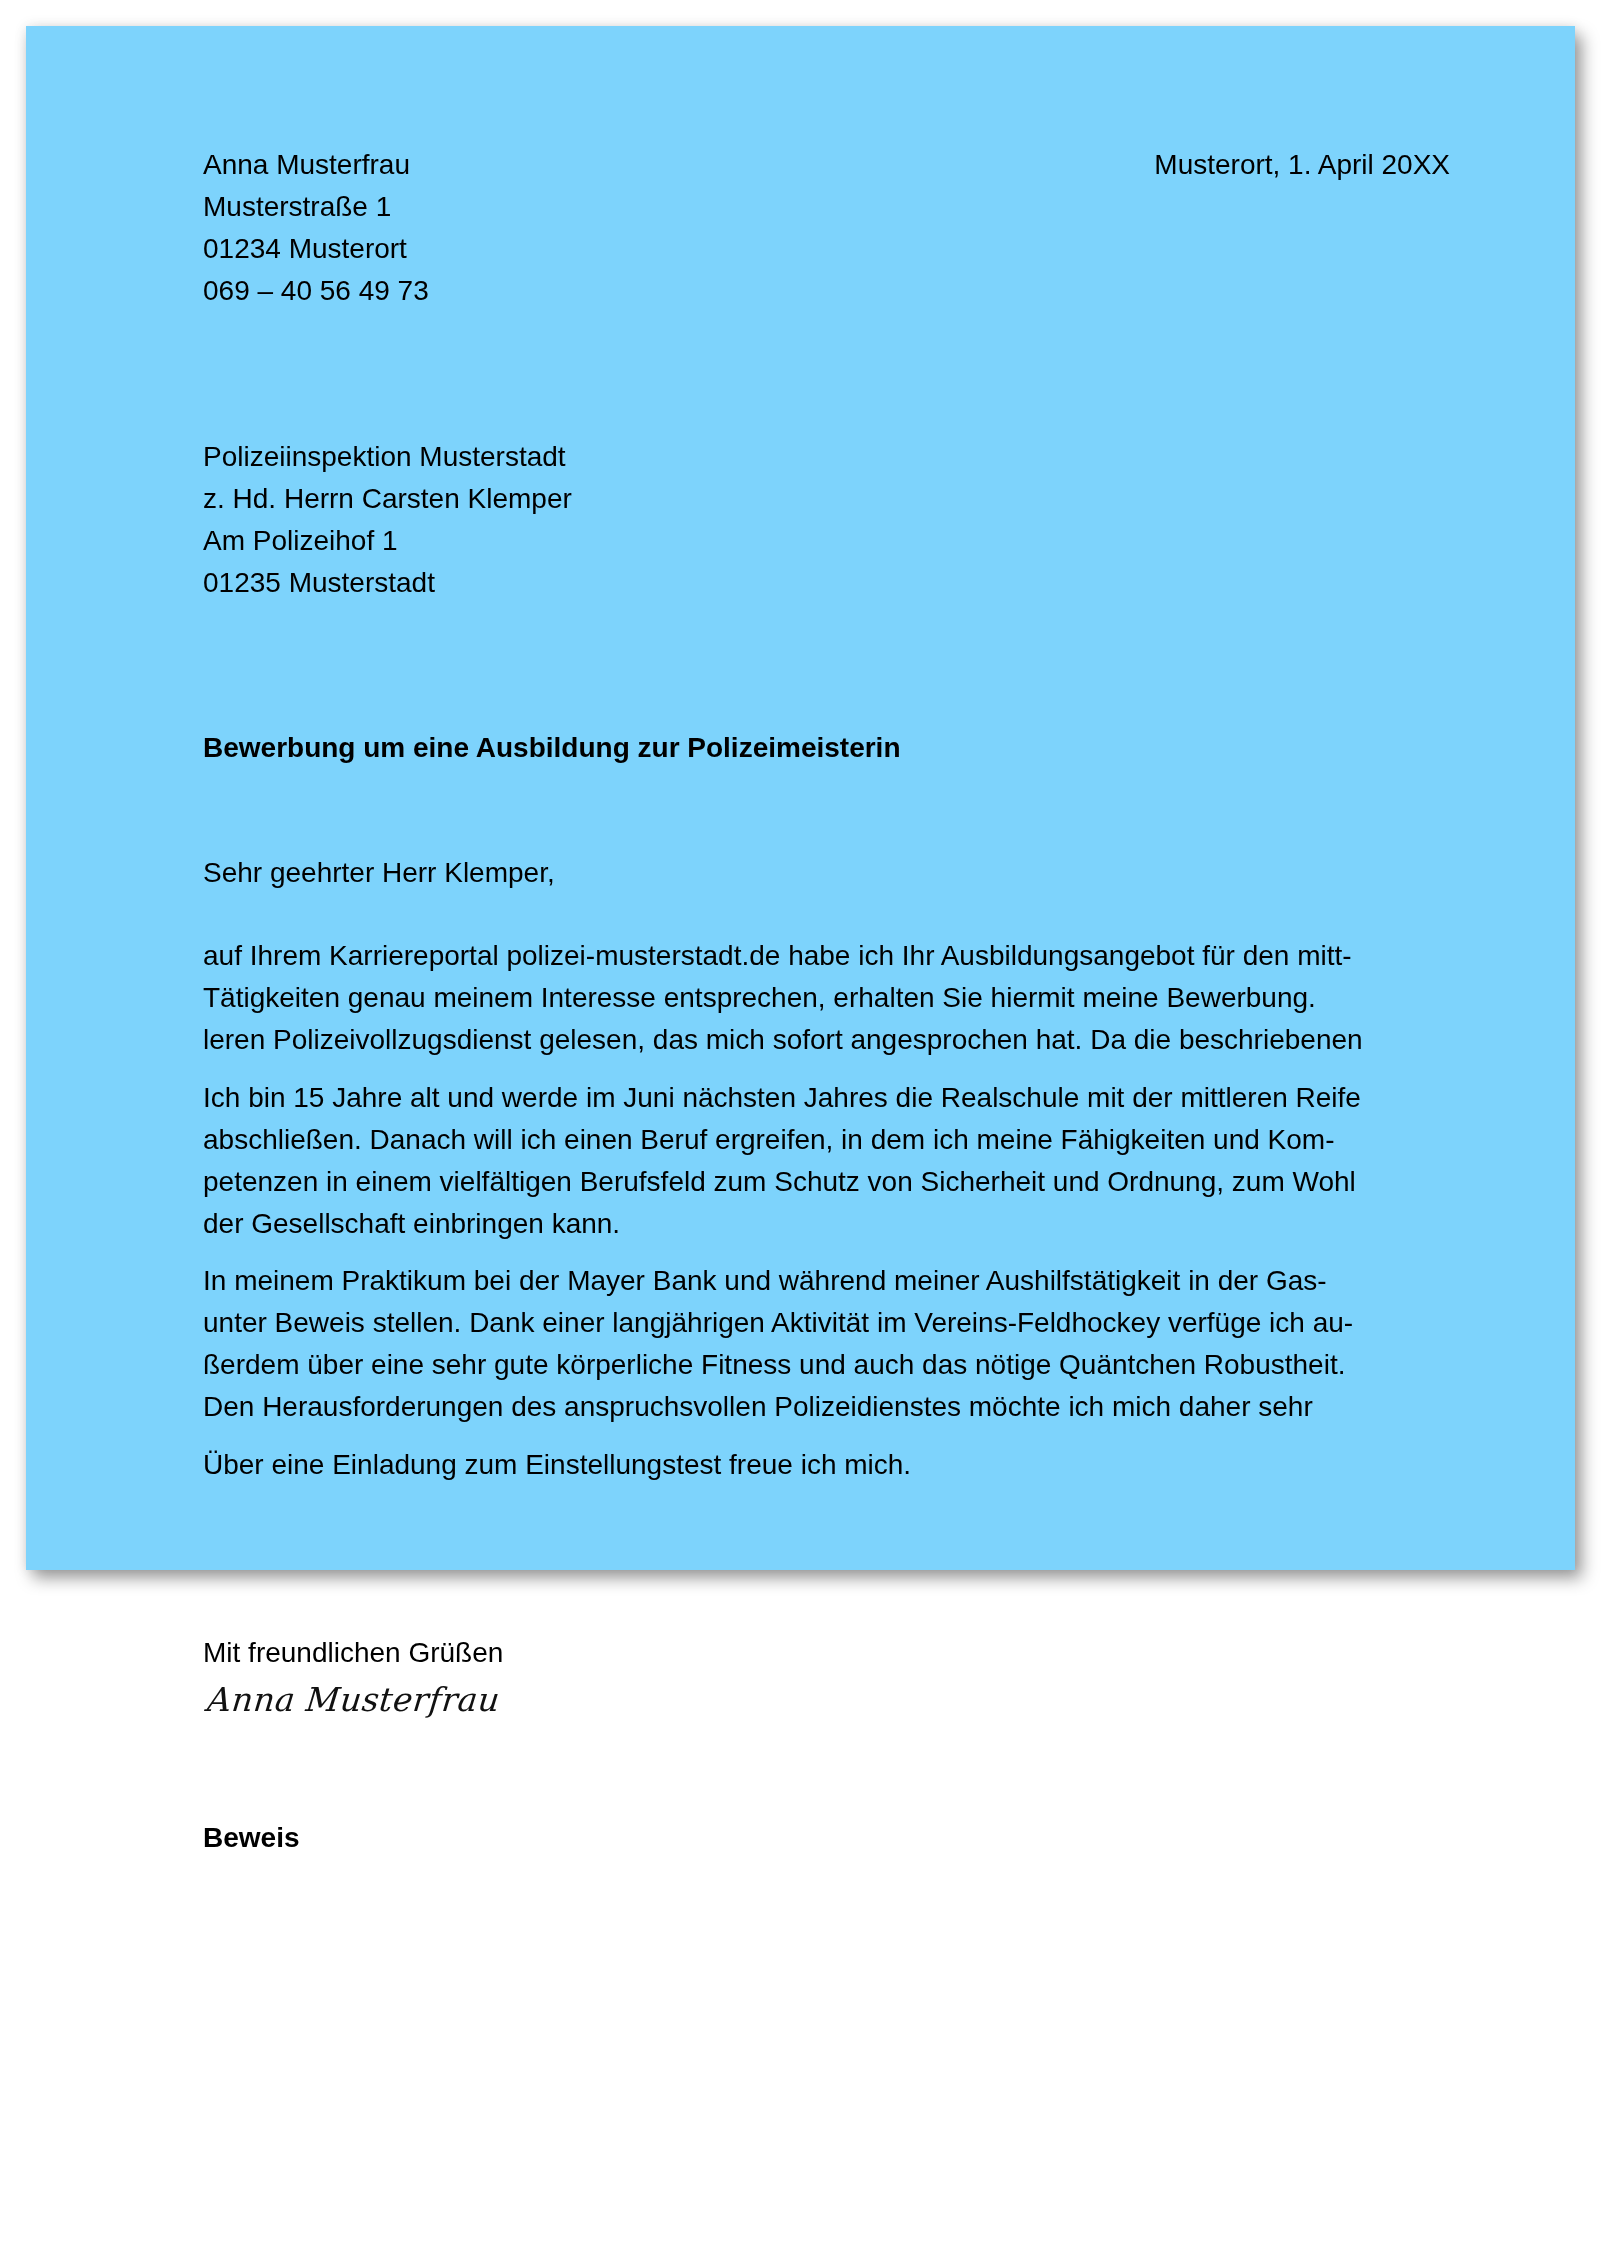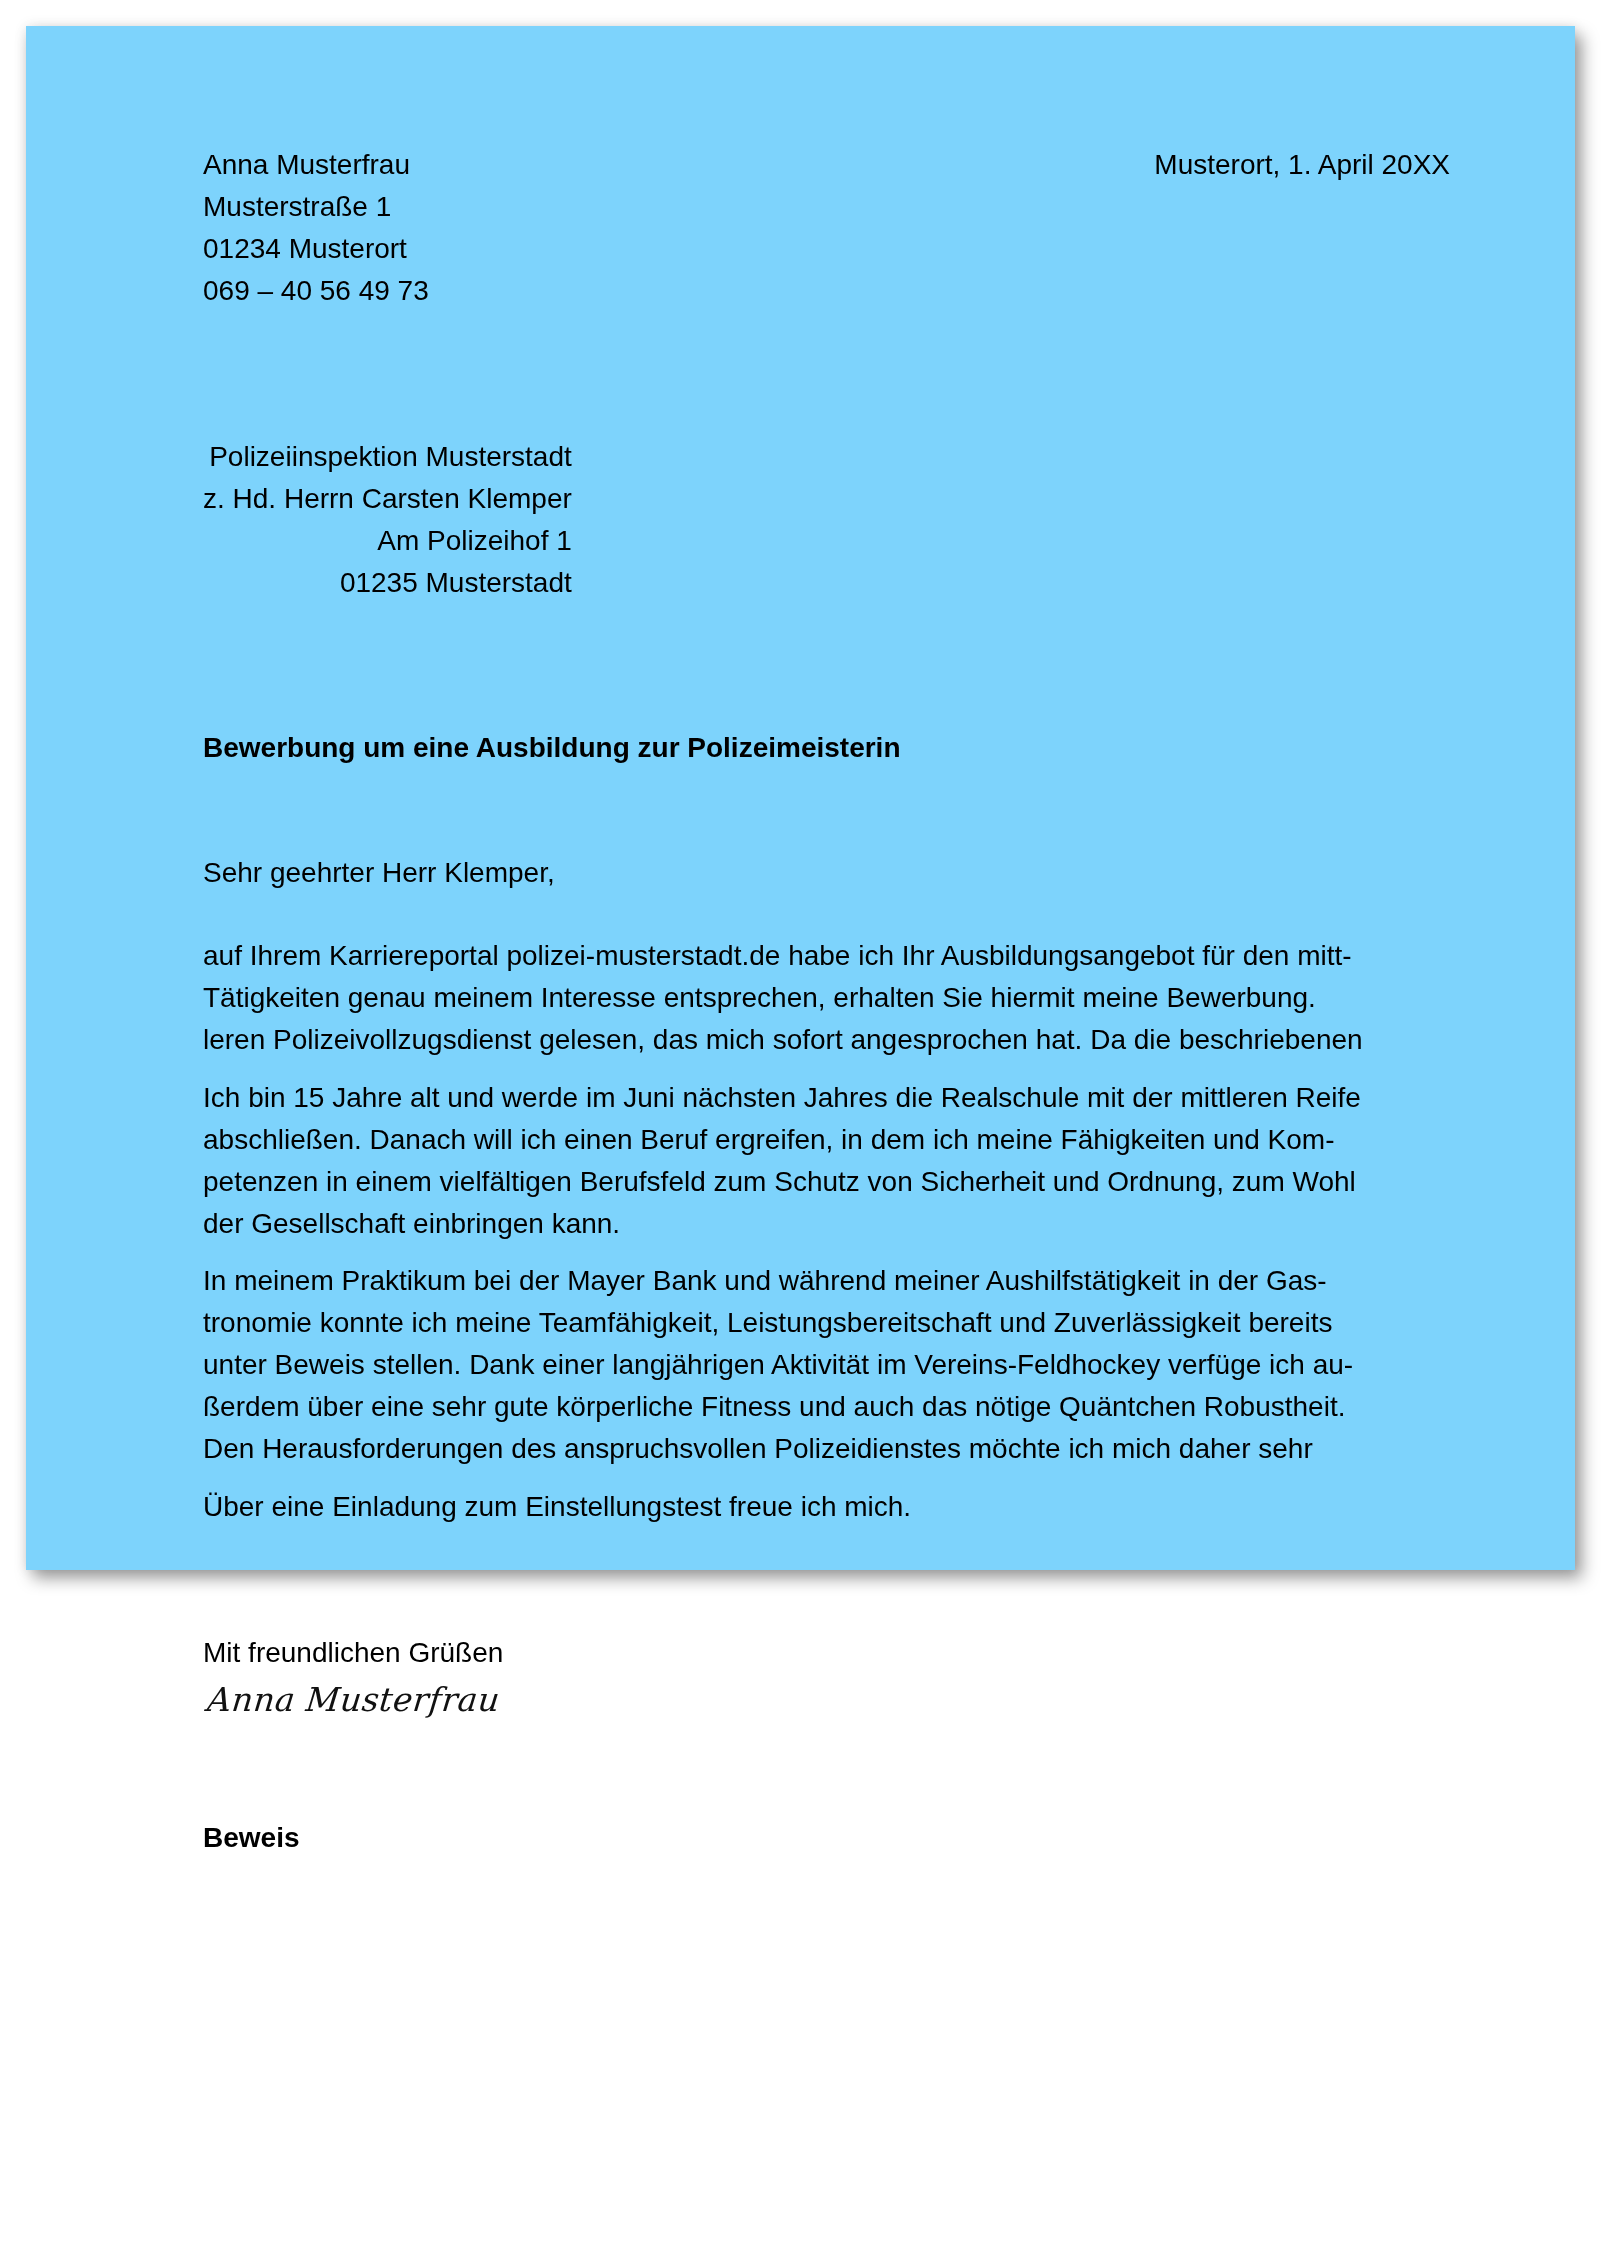--- a/index.html
+++ b/index.html
@@ -34,21 +34,21 @@
     .line { display: block; }
     .sender { top: 118px; }
     .date {
       position: absolute;
       top: 118px;
       right: 125px;
       font-size: 28px;
       line-height: 42px;
       white-space: nowrap;
     }
-    .recipient { top: 410px; text-align: right; }
+    .recipient { top: 410px; }
     .subject {
       top: 701px;
       font-weight: bold;
     }
     .salutation { top: 826px; }
     .body-text { top: 909px; }
     .para { margin: 0 0 15.6px 0; }
     .closing-line { margin: 0; }
     .greeting { top: 1606px; text-align: center; }
     .signature {
@@ -102,21 +102,20 @@
       <span class="line">leren Polizeivollzugsdienst gelesen, das mich sofort angesprochen hat. Da die beschriebenen</span>
     </p>
     <p class="para">
       <span class="line">Ich bin 15 Jahre alt und werde im Juni nächsten Jahres die Realschule mit der mittleren Reife</span>
       <span class="line">abschließen. Danach will ich einen Beruf ergreifen, in dem ich meine Fähigkeiten und Kom-</span>
       <span class="line">petenzen in einem vielfältigen Berufsfeld zum Schutz von Sicherheit und Ordnung, zum Wohl</span>
       <span class="line">der Gesellschaft einbringen kann.</span>
     </p>
     <p class="para">
       <span class="line">In meinem Praktikum bei der Mayer Bank und während meiner Aushilfstätigkeit in der Gas-</span>
-      <span class="line">tronomie konnte ich meine Teamfähigkeit, Leistungsbereitschaft und Zuverlässigkeit bereits</span>
       <span class="line">unter Beweis stellen. Dank einer langjährigen Aktivität im Vereins-Feldhockey verfüge ich au-</span>
       <span class="line">ßerdem über eine sehr gute körperliche Fitness und auch das nötige Quäntchen Robustheit.</span>
       <span class="line">Den Herausforderungen des anspruchsvollen Polizeidienstes möchte ich mich daher sehr</span>
     </p>
     <p class="closing-line">Über eine Einladung zum Einstellungstest freue ich mich.</p>
   </div>
 
   <div class="block greeting">Mit freundlichen Grüßen</div>
 
   <div class="signature">Anna Musterfrau</div>

